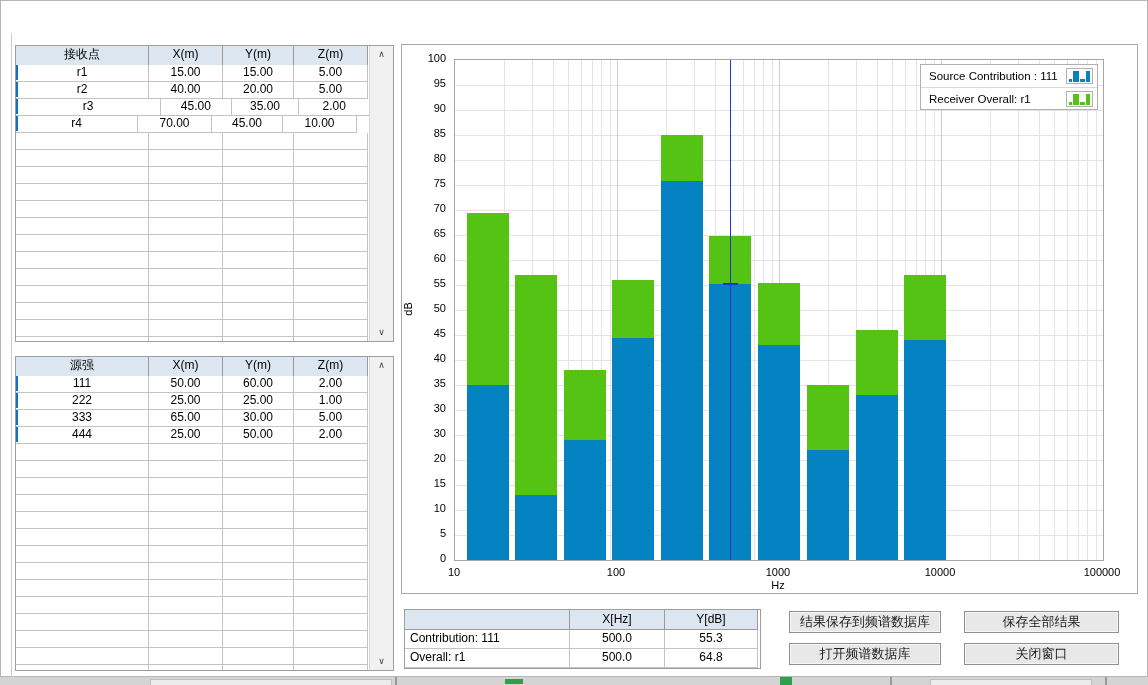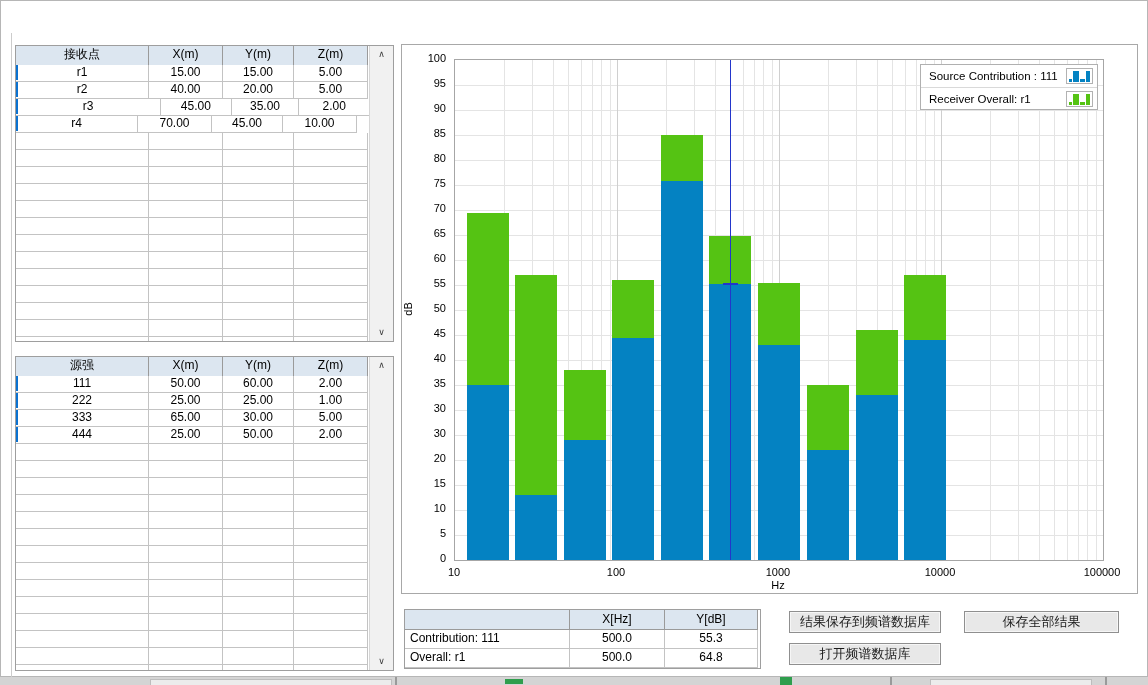--- a/index.html
+++ b/index.html
@@ -494,15 +494,16 @@
             <div class="tcell leftal" style="width: 165px;">Overall: r1</div>
             <div class="tcell" style="width: 95px;">500.0</div>
             <div class="tcell" style="width: 93px;">64.8</div>
           </div>
         </div>
     </div>
 
     <div class="abs btn" style="left:788px;top:610px;width:152px;">结果保存到频谱数据库</div>
     <div class="abs btn" style="left:788px;top:642px;width:152px;">打开频谱数据库</div>
     <div class="abs btn" style="left:963px;top:610px;width:155px;">保存全部结果</div>
+    <div class="abs btn" style="left:963px;top:642px;width:155px;">关闭窗口</div>
 
   </div>
 </div>
 
 </body></html>

